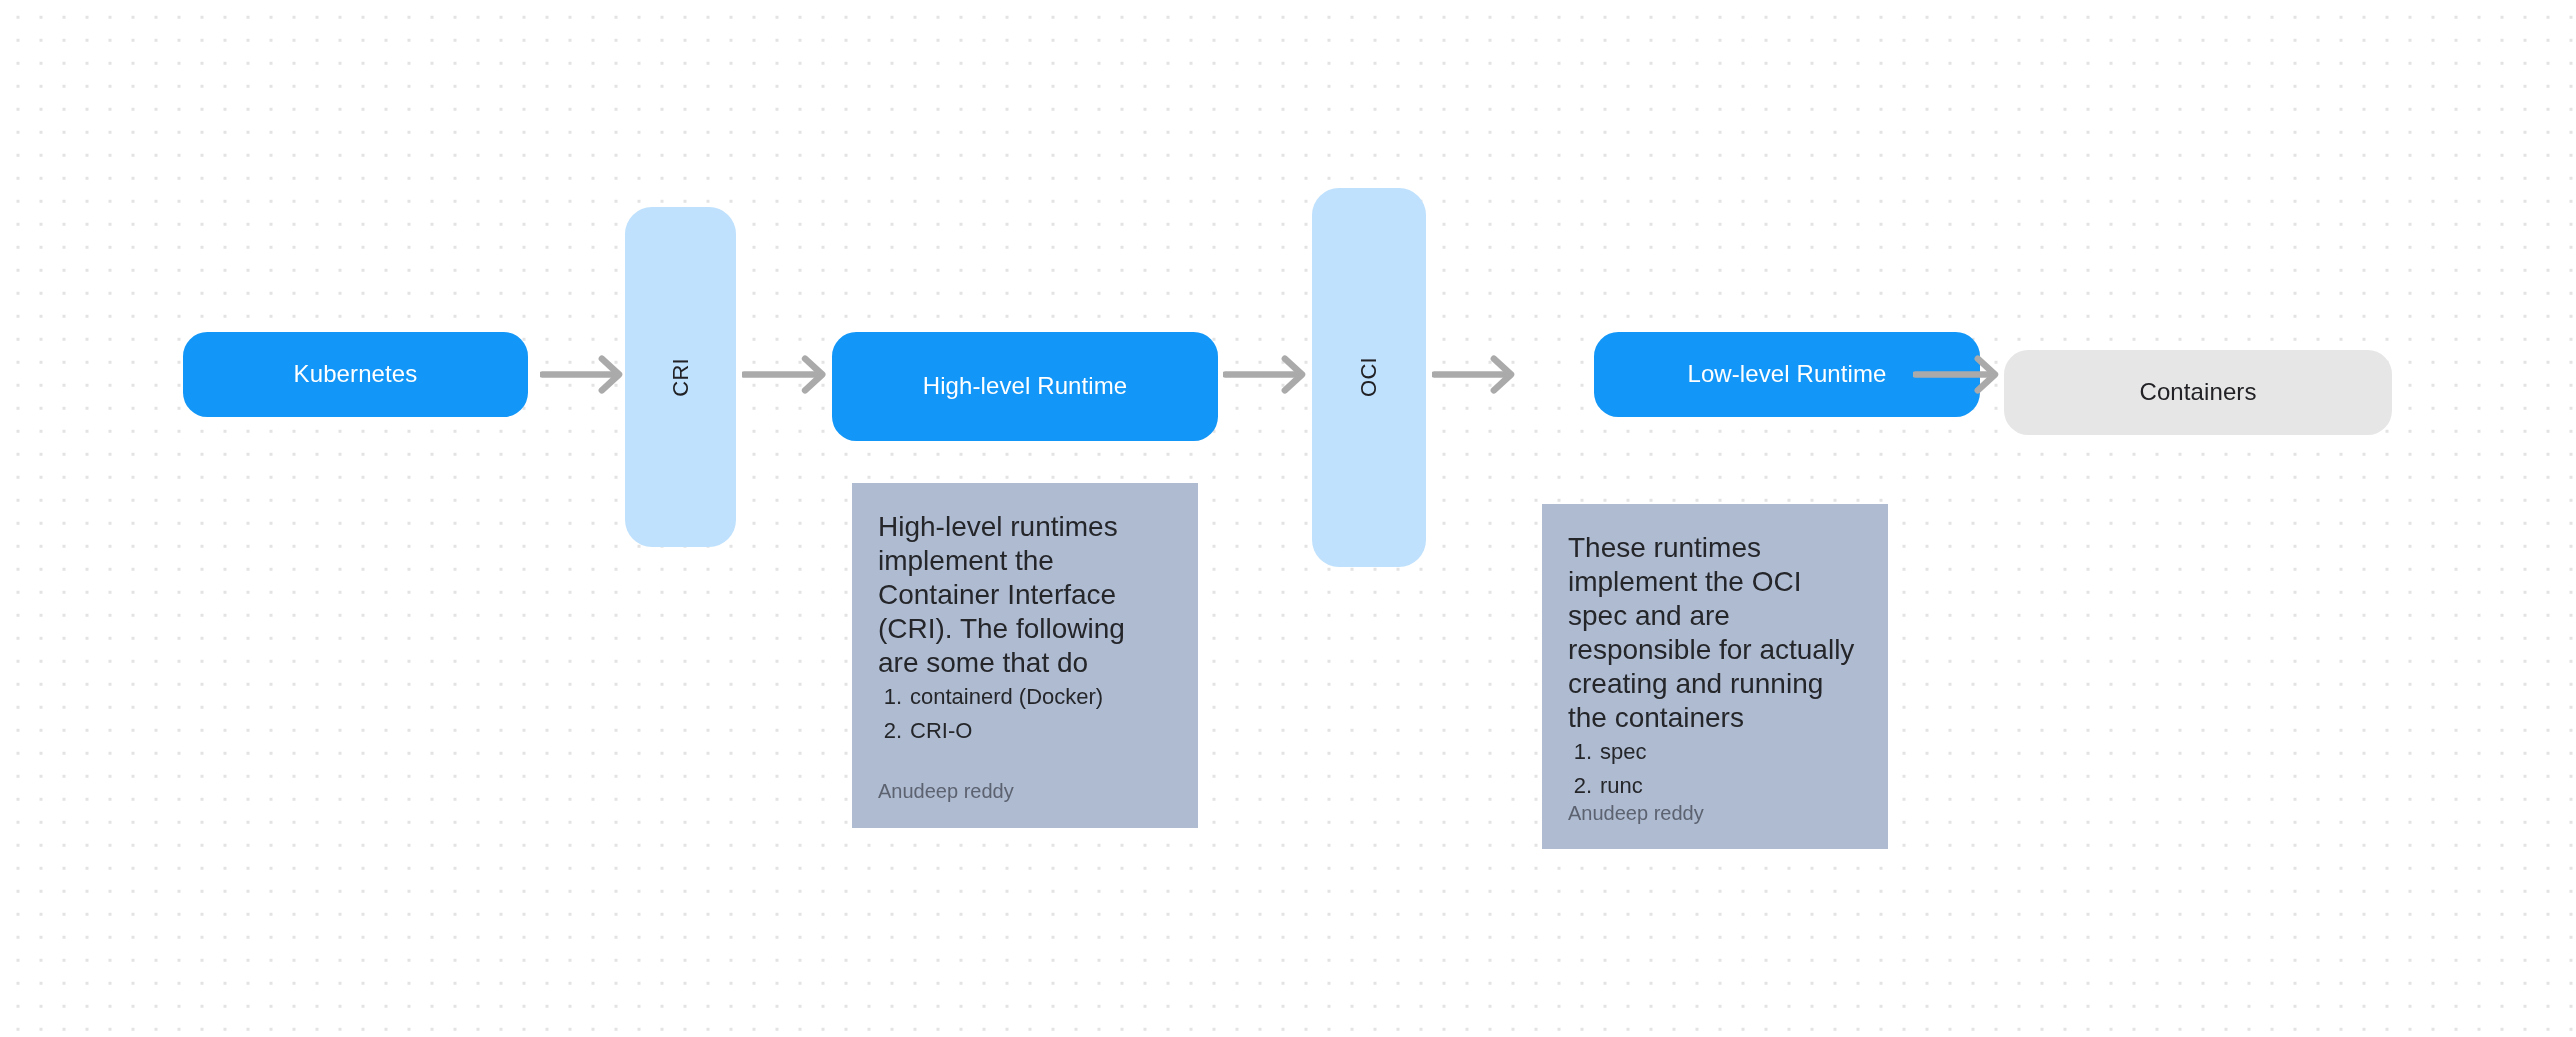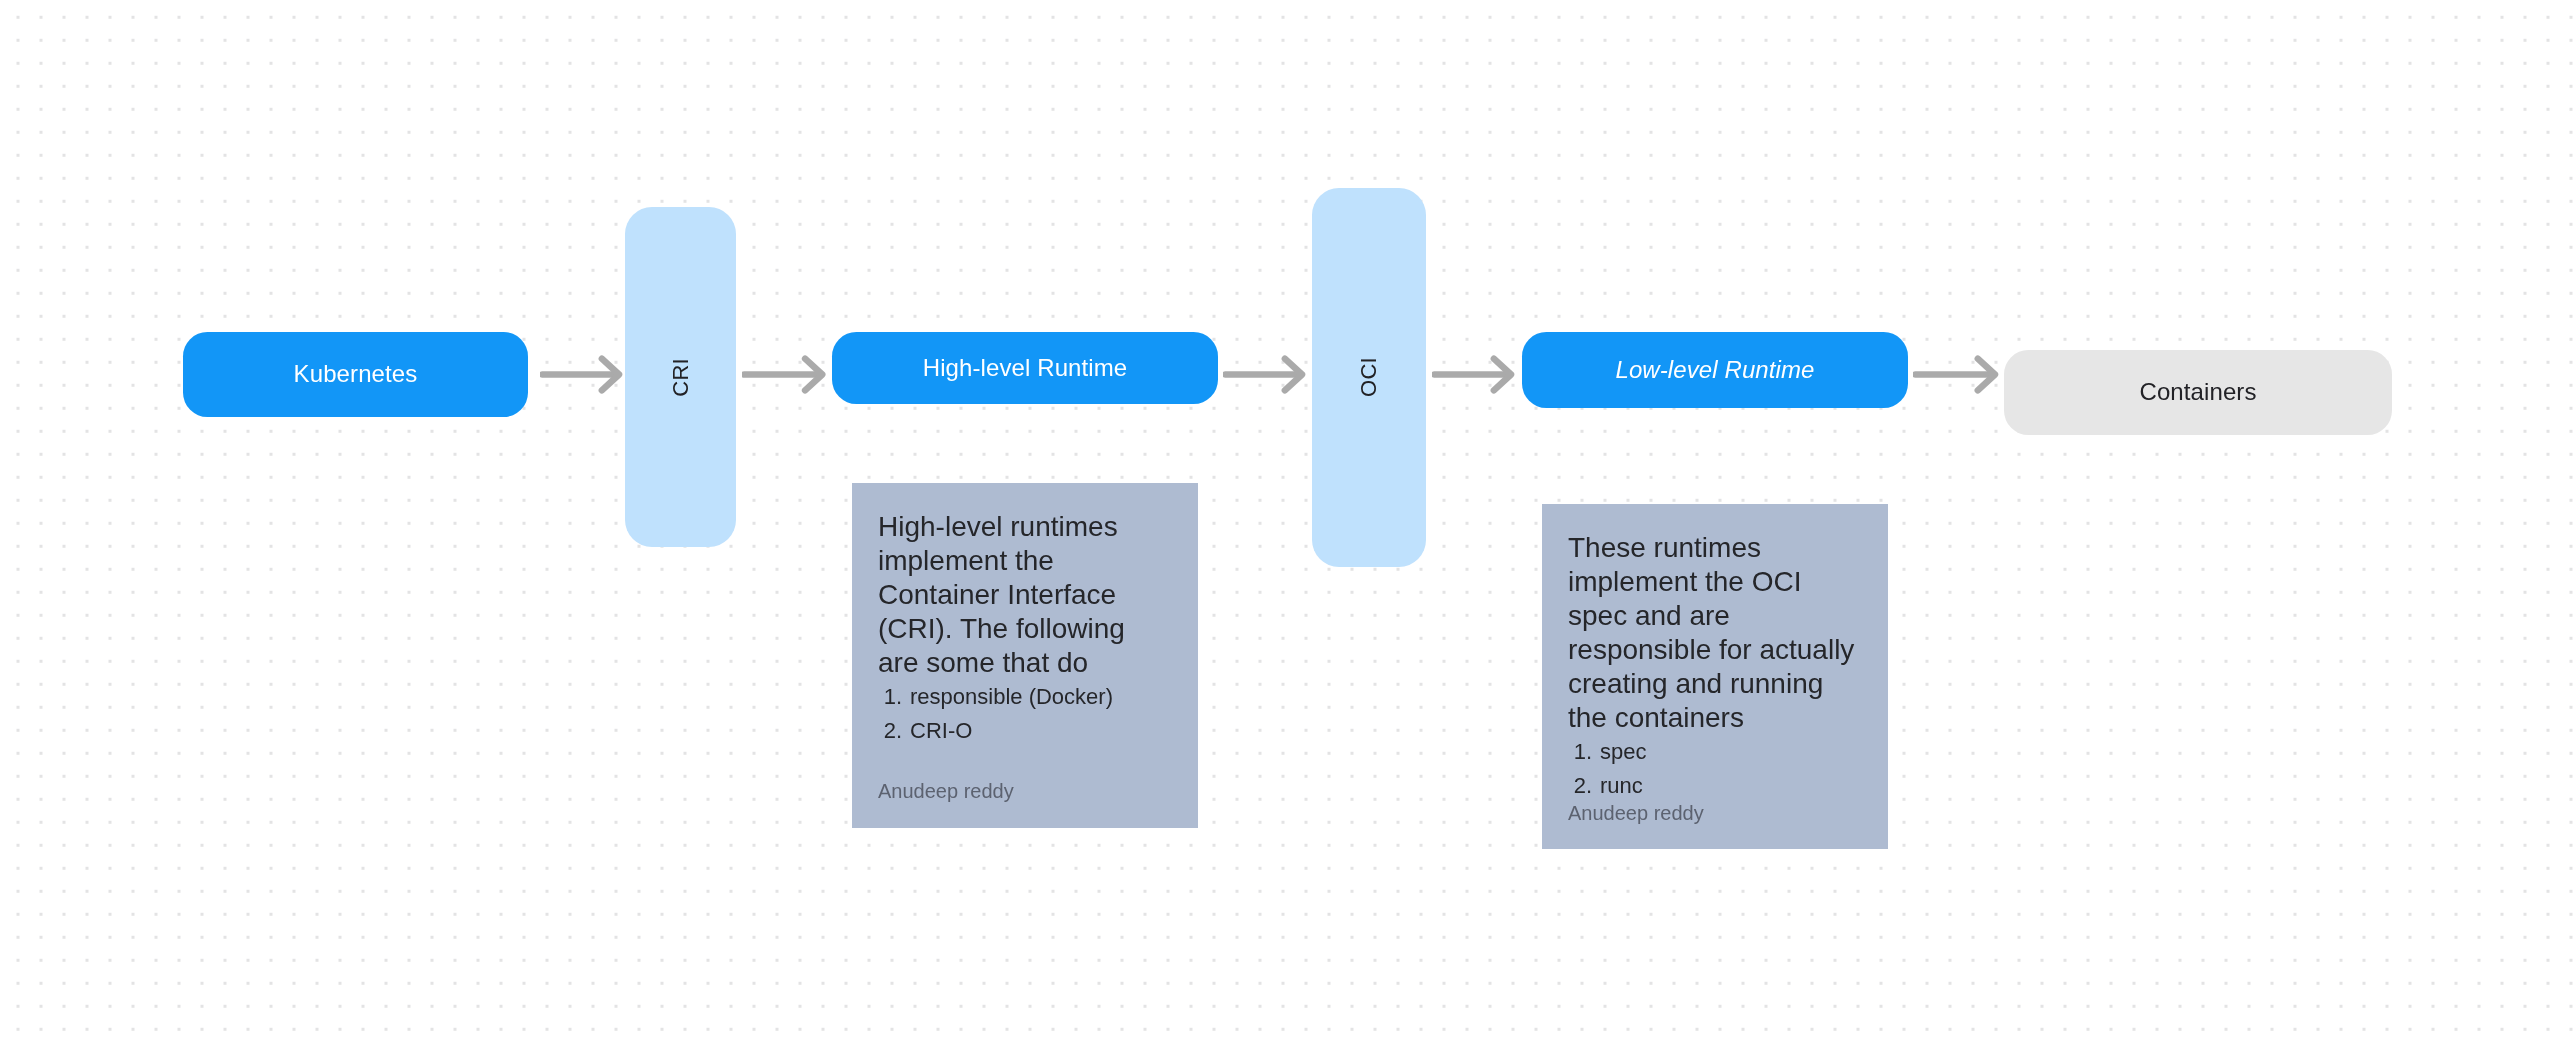--- a/index.html
+++ b/index.html
@@ -116,25 +116,25 @@
 </style>
 </head>
 <body>
 
 <div id="canvas">
 
   <div class="node primary" style="left:183px; top:332px; width:345px; height:85px;">
     <span class="node-label">Kubernetes</span>
   </div>
 
-  <div class="node primary" style="left:832px; top:332px; width:386px; height:72px;">
+  <div class="node primary" style="left:832px; top:332px; width:386px; height:109px;">
     <span class="node-label">High-level Runtime</span>
   </div>
 
-  <div class="node primary" style="left:1522px; top:332px; width:386px; height:76px;font-style:italic;">
+  <div class="node primary" style="left:1594px; top:332px; width:386px; height:85px;">
     <span class="node-label">Low-level Runtime</span>
   </div>
 
   <div class="node neutral" style="left:2004px; top:350px; width:388px; height:85px;">
     <span class="node-label">Containers</span>
   </div>
 
   <div class="band" style="left:625px; top:207px; width:111px; height:340px;">
     <span class="band-label">CRI</span>
   </div>
@@ -176,21 +176,21 @@
       <line x1="3" y1="30" x2="112" y2="30"></line>
       <polyline points="90,8 114,30 90,52"></polyline>
     </g>
   </svg>
 
   <div class="note" style="left:852px; top:483px; width:346px; height:345px;">
     <div class="note-body">High-level runtimes implement the Container Interface (CRI). The following are some that do</div>
     <ol class="note-list">
       <li>
         <span class="li-num">1.</span>
-        <span>responsible (Docker)</span>
+        <span>containerd (Docker)</span>
       </li>
       <li>
         <span class="li-num">2.</span>
         <span>CRI-O</span>
       </li>
     </ol>
     <div class="note-author">Anudeep reddy</div>
   </div>
 
   <div class="note" style="left:1542px; top:483px; width:346px; height:345px;margin-top:21px;">

